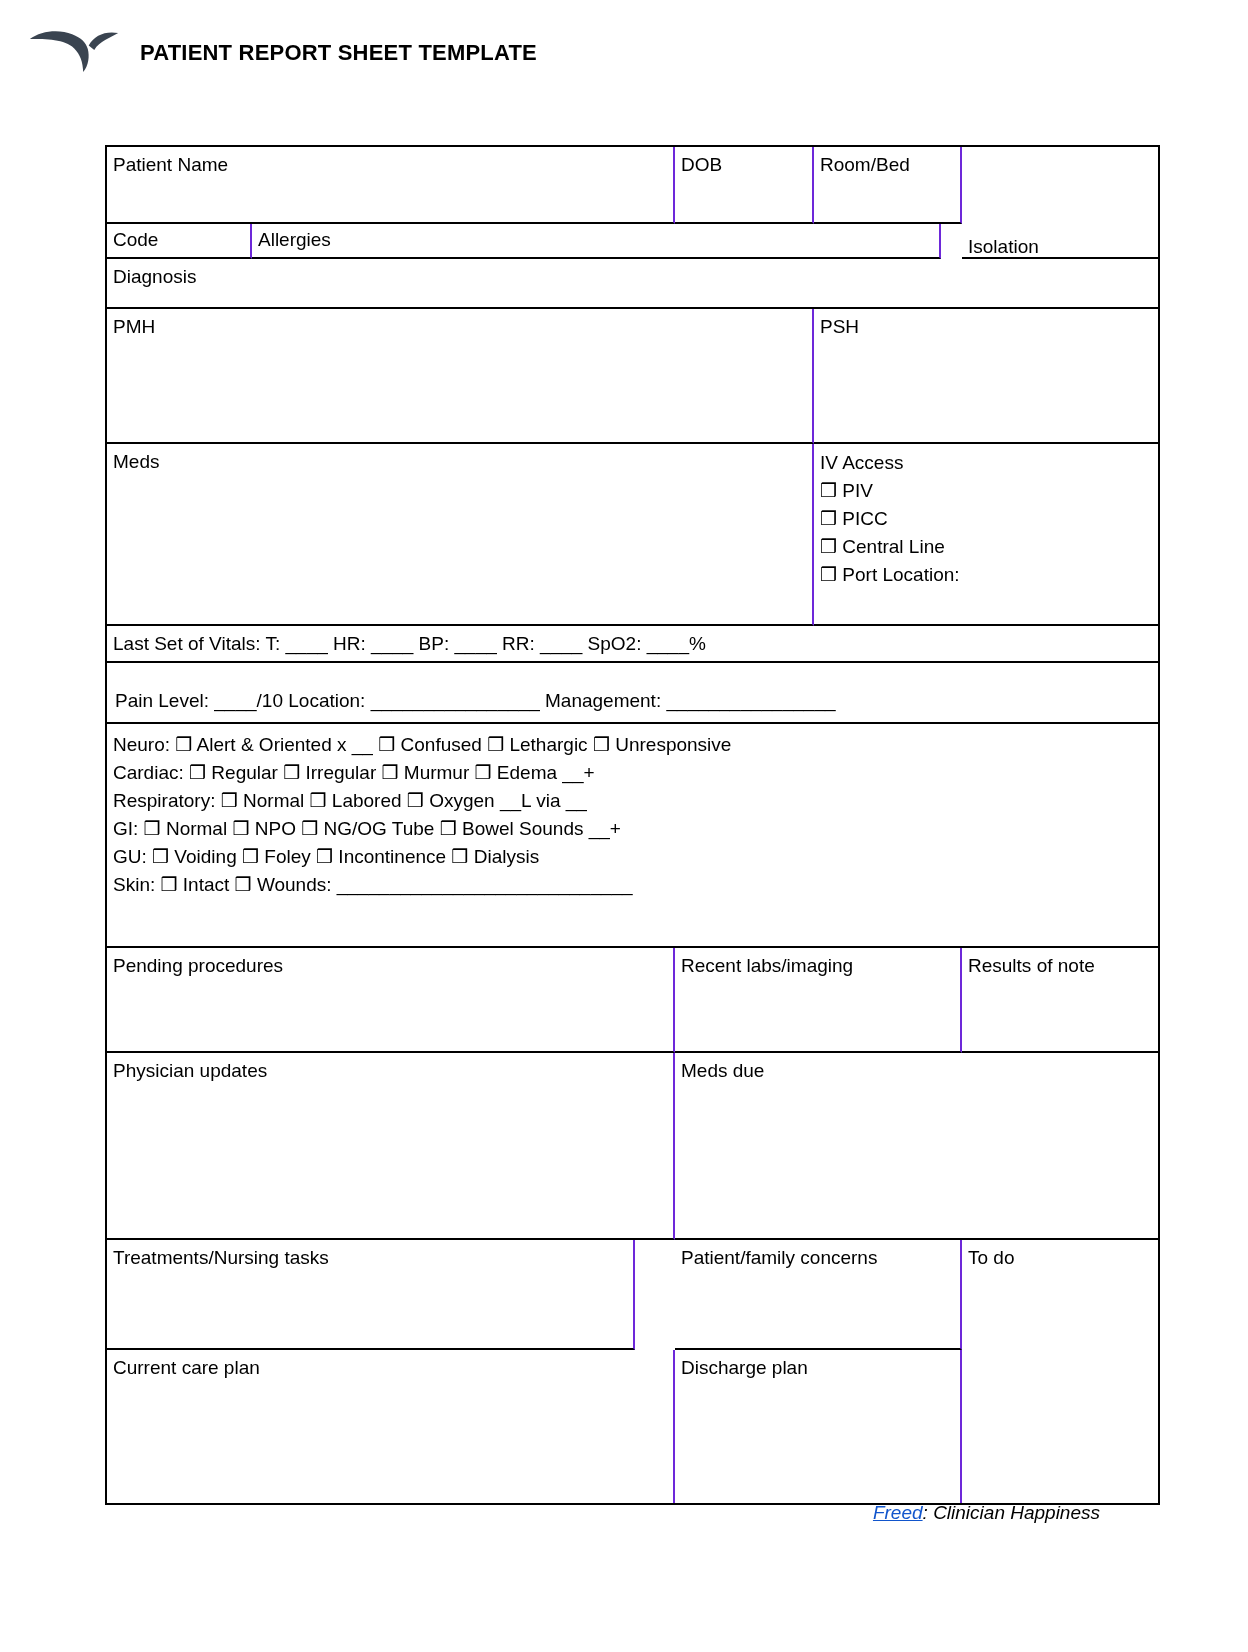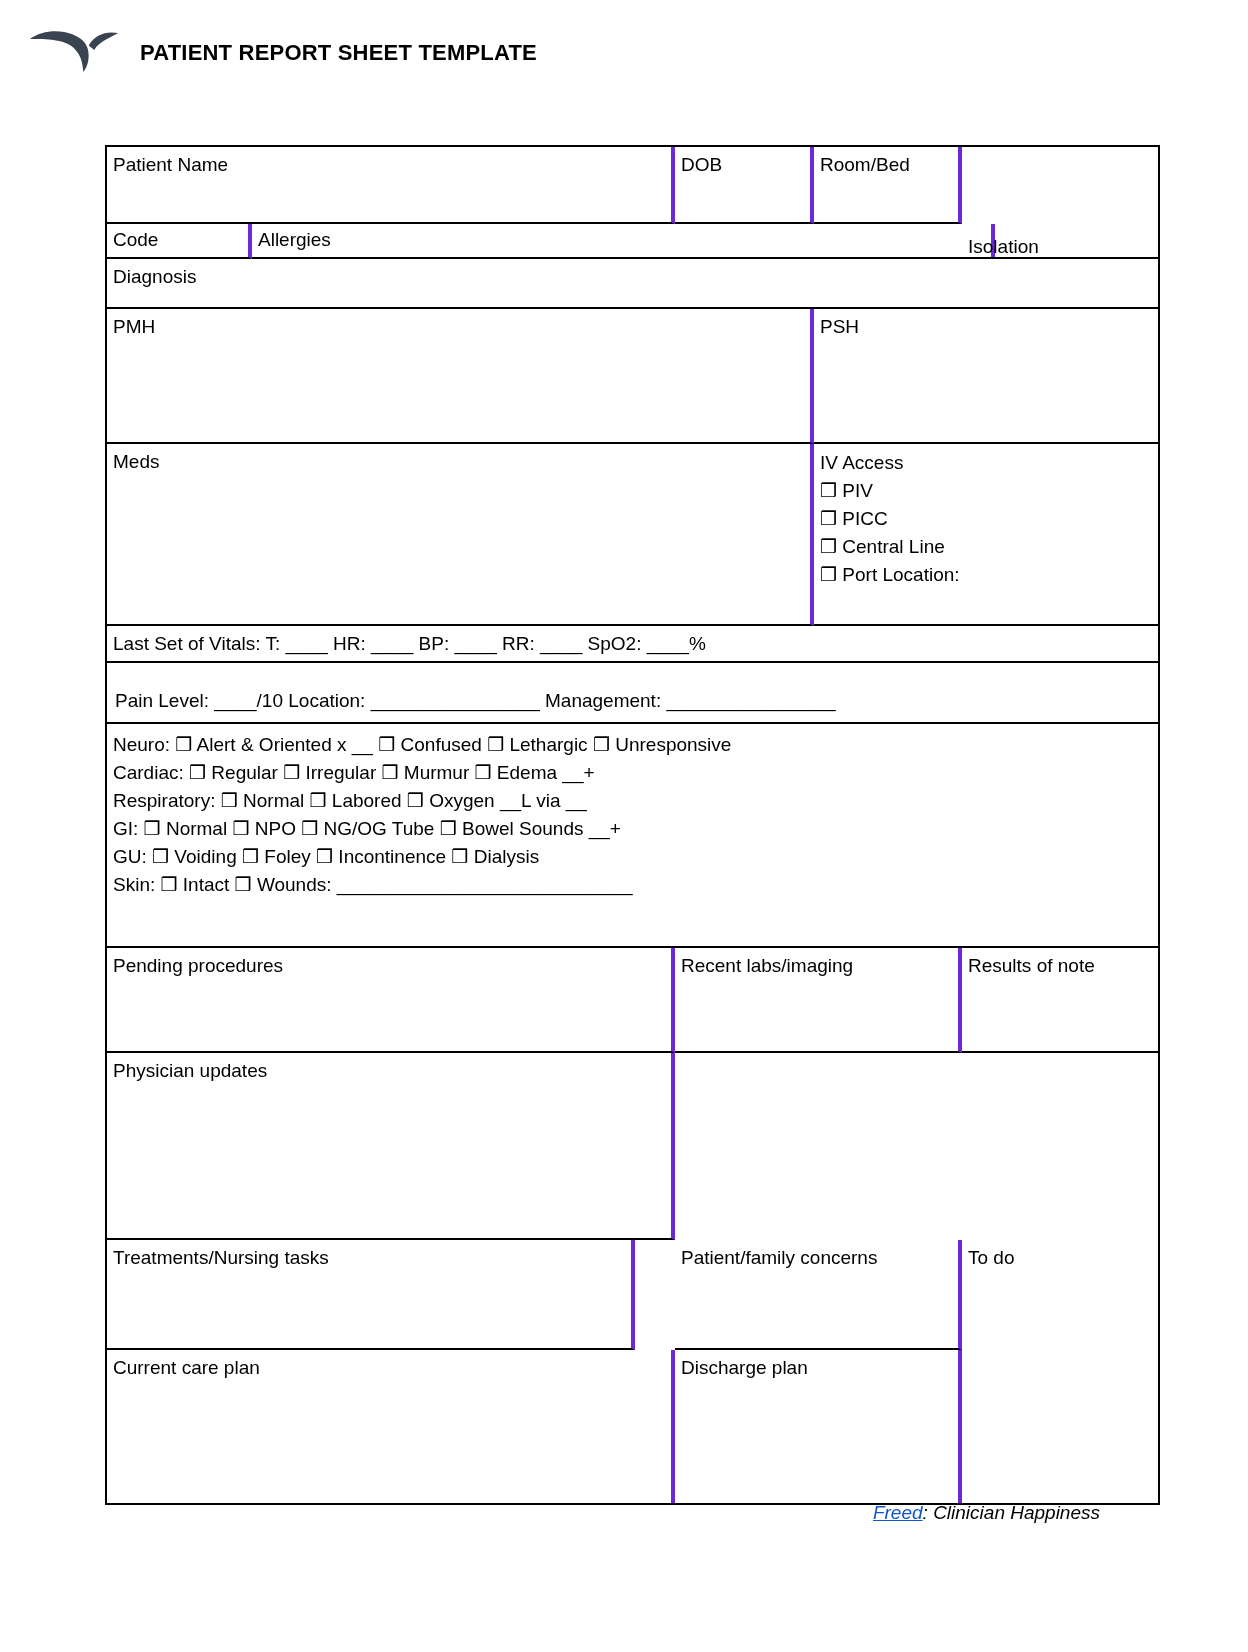--- a/index.html
+++ b/index.html
@@ -21,21 +21,21 @@
     width:1055px;height:1360px;
     border:2px solid #000;
     box-sizing:border-box;
     font-size:19px;
   }
   .cell{
     position:absolute;box-sizing:border-box;
     padding:5px 6px;line-height:26px;
     overflow:hidden;white-space:normal;
   }
-  .br{border-right:4px solid #6d28d9;}
+  .br{border-right:2px solid #6d28d9;}
   .bb{border-bottom:2px solid #000;}
   .bottom-align{display:flex;align-items:flex-end;padding-bottom:8px;}
   .vcenter{display:flex;align-items:center;text-align:right;}
   .line{margin:0;line-height:28px;}
   .iv-blank{margin-top:14px;line-height:28px;}
   .italic{font-style:italic;}
   .footer{
     position:absolute;top:1502px;right:148px;
     font-size:19px;font-style:italic;white-space:nowrap;
   }
@@ -52,21 +52,21 @@
   </svg>
   <div class="page-title">PATIENT REPORT SHEET TEMPLATE</div>
 
   <div class="ftable">
 
     <div class="cell br bb" style="left:0;top:0;width:568px;height:77px;">Patient Name</div>
     <div class="cell br bb" style="left:568px;top:0;width:139px;height:77px;">DOB</div>
     <div class="cell br bb" style="left:707px;top:0;width:148px;height:77px;">Room/Bed</div>
 
     <div class="cell br bb" style="left:0;top:77px;width:145px;height:35px;padding-top:3px;">Code</div>
-    <div class="cell br bb" style="left:145px;top:77px;width:743px;height:35px;padding-top:3px;">Allergies</div>
+    <div class="cell br bb" style="left:145px;top:77px;width:689px;height:35px;padding-top:3px;">Allergies</div>
     <div class="cell bb" style="left:855px;top:77px;width:196px;height:35px;padding-top:10px;">Isolation</div>
 
     <div class="cell bb" style="left:0;top:112px;width:1051px;height:50px;">Diagnosis</div>
 
     <div class="cell br bb" style="left:0;top:162px;width:707px;height:135px;">PMH</div>
     <div class="cell bb" style="left:707px;top:162px;width:344px;height:135px;">PSH</div>
 
     <div class="cell br bb" style="left:0;top:297px;width:707px;height:182px;">Meds</div>
     <div class="cell bb" style="left:707px;top:297px;width:344px;height:182px;">
       <p class="line">IV Access</p>
@@ -88,20 +88,21 @@
       <p class="line">GI: ❒ Normal ❒ NPO ❒ NG/OG Tube ❒ Bowel Sounds __+</p>
       <p class="line">GU: ❒ Voiding ❒ Foley ❒ Incontinence ❒ Dialysis</p>
       <p class="line">Skin: ❒ Intact ❒ Wounds: ____________________________</p>
     </div>
 
     <div class="cell br bb" style="left:0;top:801px;width:568px;height:105px;">Pending procedures</div>
     <div class="cell br bb" style="left:568px;top:801px;width:287px;height:105px;">Recent labs/imaging</div>
     <div class="cell bb" style="left:855px;top:801px;width:196px;height:105px;">Results of note</div>
 
     <div class="cell br bb" style="left:0;top:906px;width:568px;height:187px;">Physician updates</div>
+    <div class="cell bb" style="left:568px;top:906px;width:483px;height:187px;">Meds due</div>
 
     <div class="cell br bb" style="left:0;top:1093px;width:528px;height:110px;">Treatments/Nursing tasks</div>
     <div class="cell br bb" style="left:568px;top:1093px;width:287px;height:110px;">Patient/family concerns</div>
     <div class="cell" style="left:855px;top:1093px;width:196px;height:263px;">To do</div>
 
     <div class="cell br" style="left:0;top:1203px;width:568px;height:153px;">Current care plan</div>
     <div class="cell br" style="left:568px;top:1203px;width:287px;height:153px;">Discharge plan</div>
 
   </div>
 

